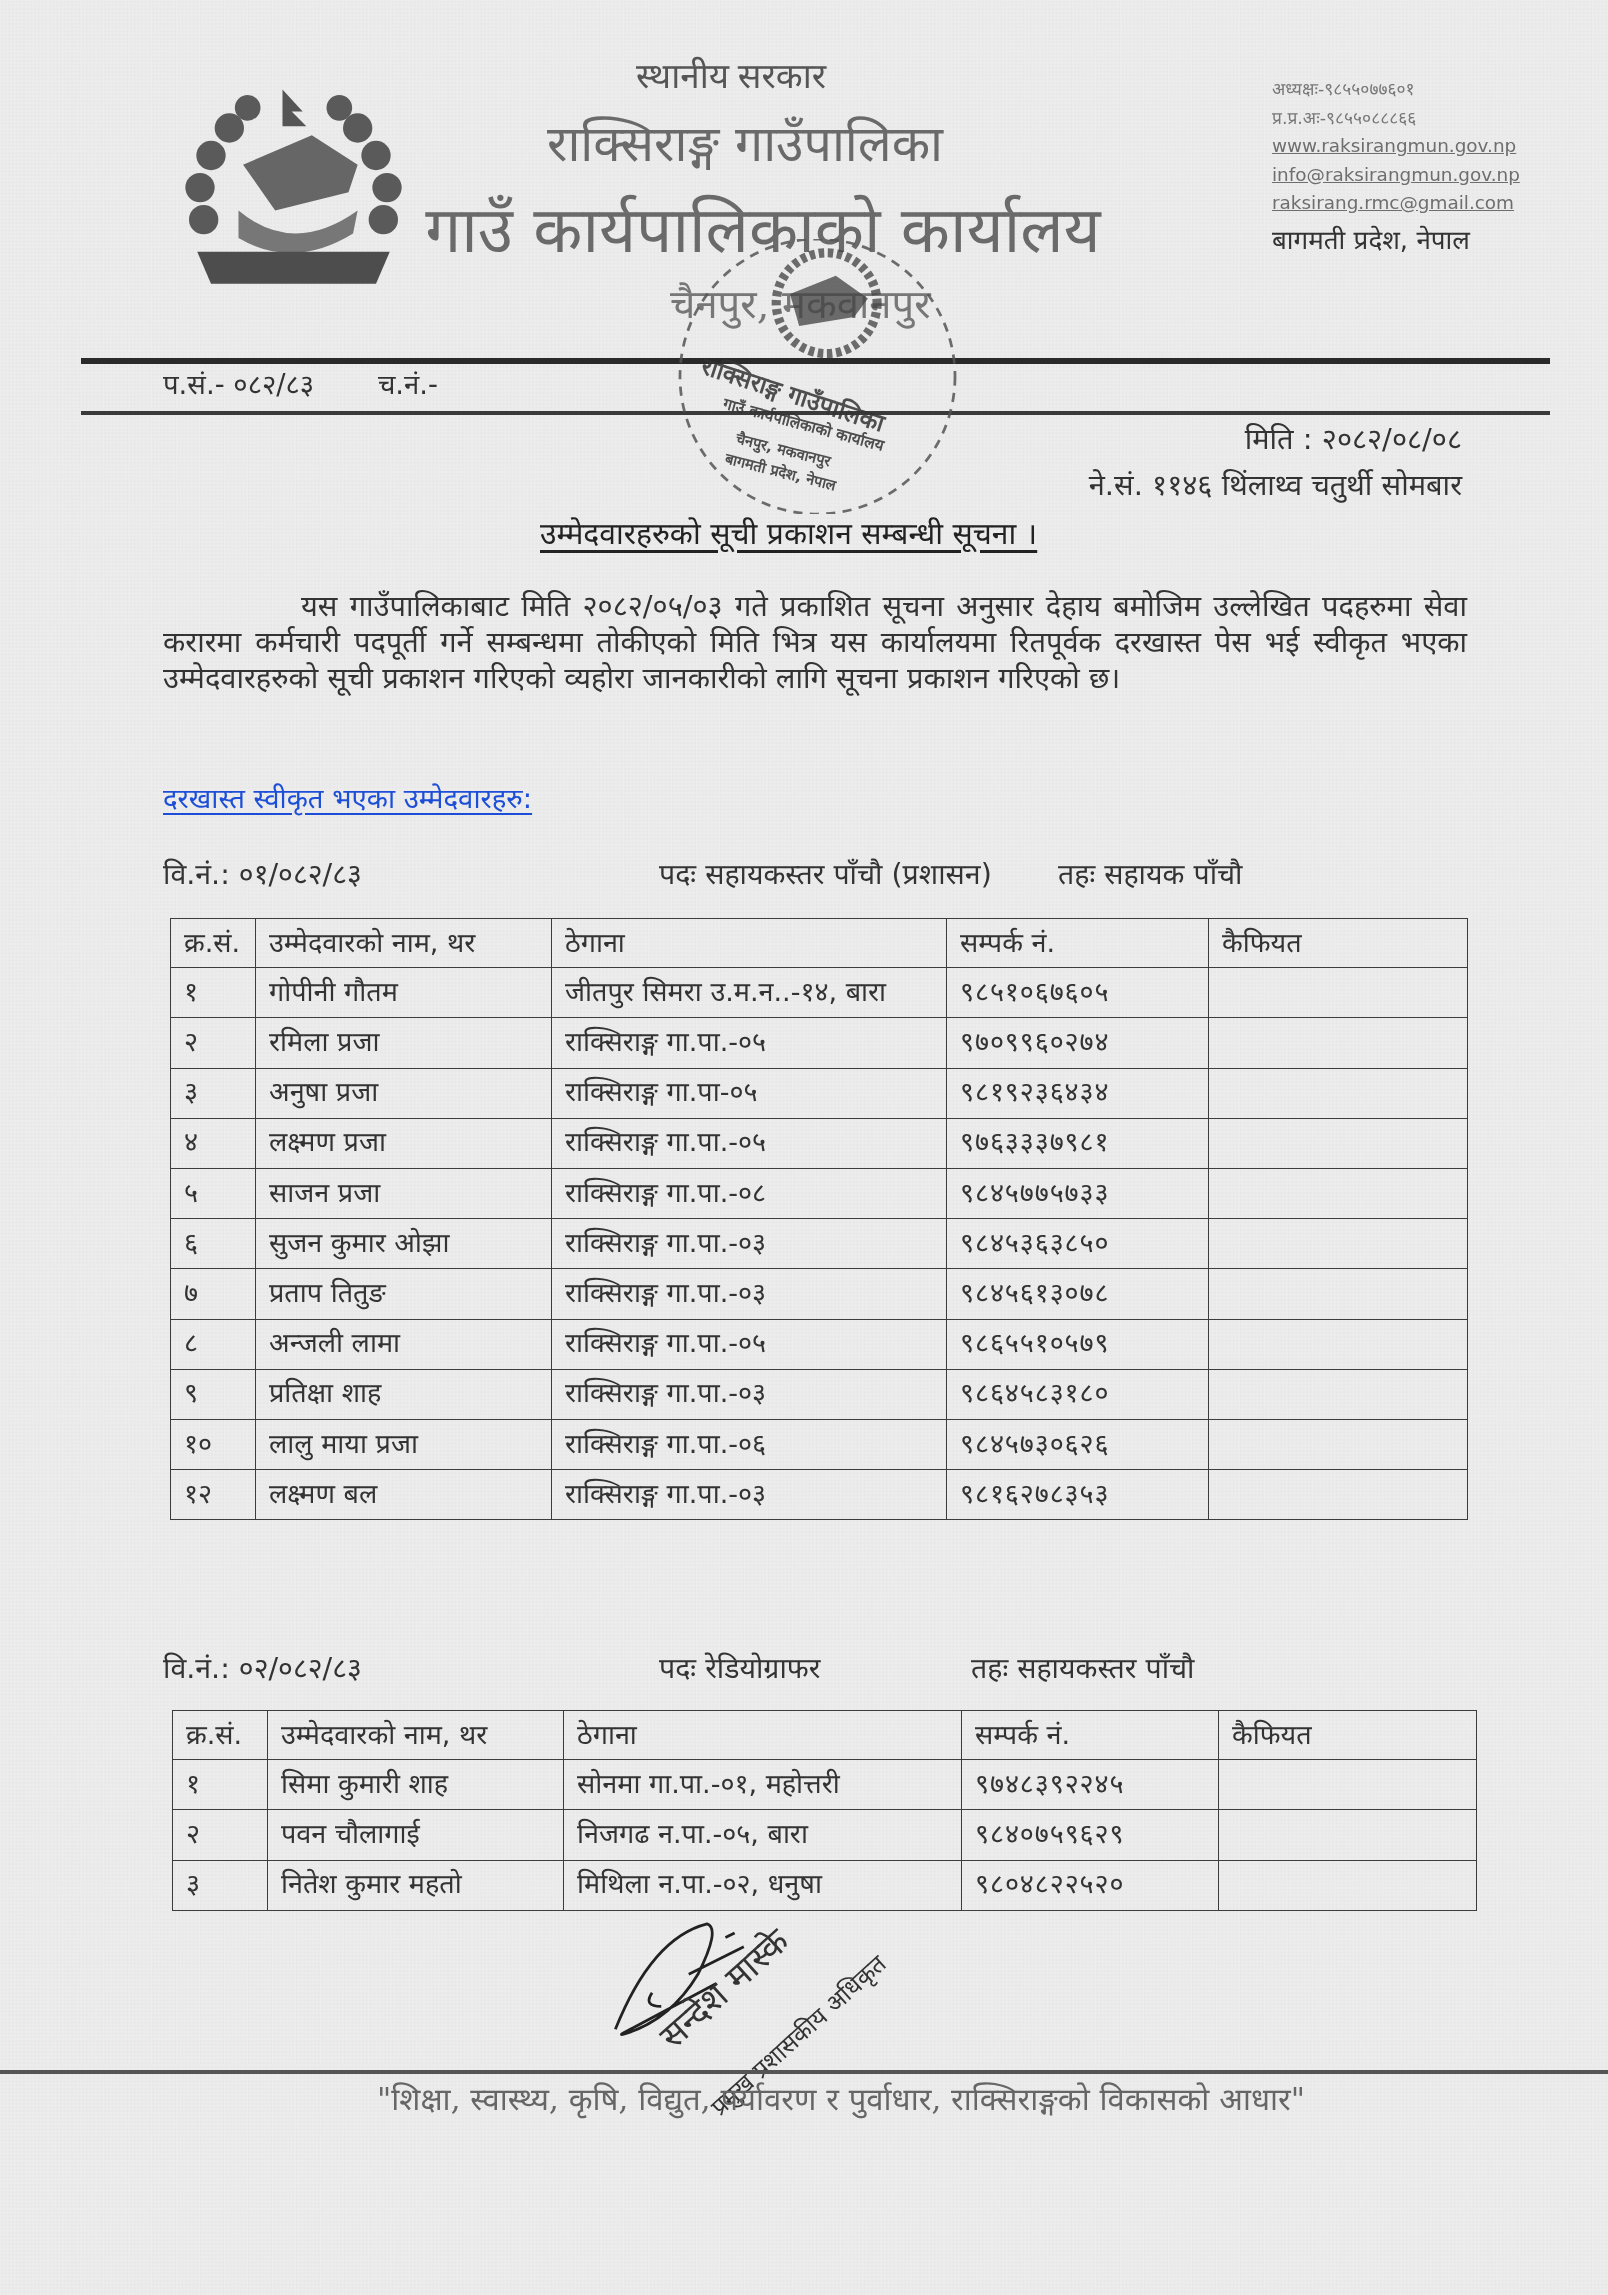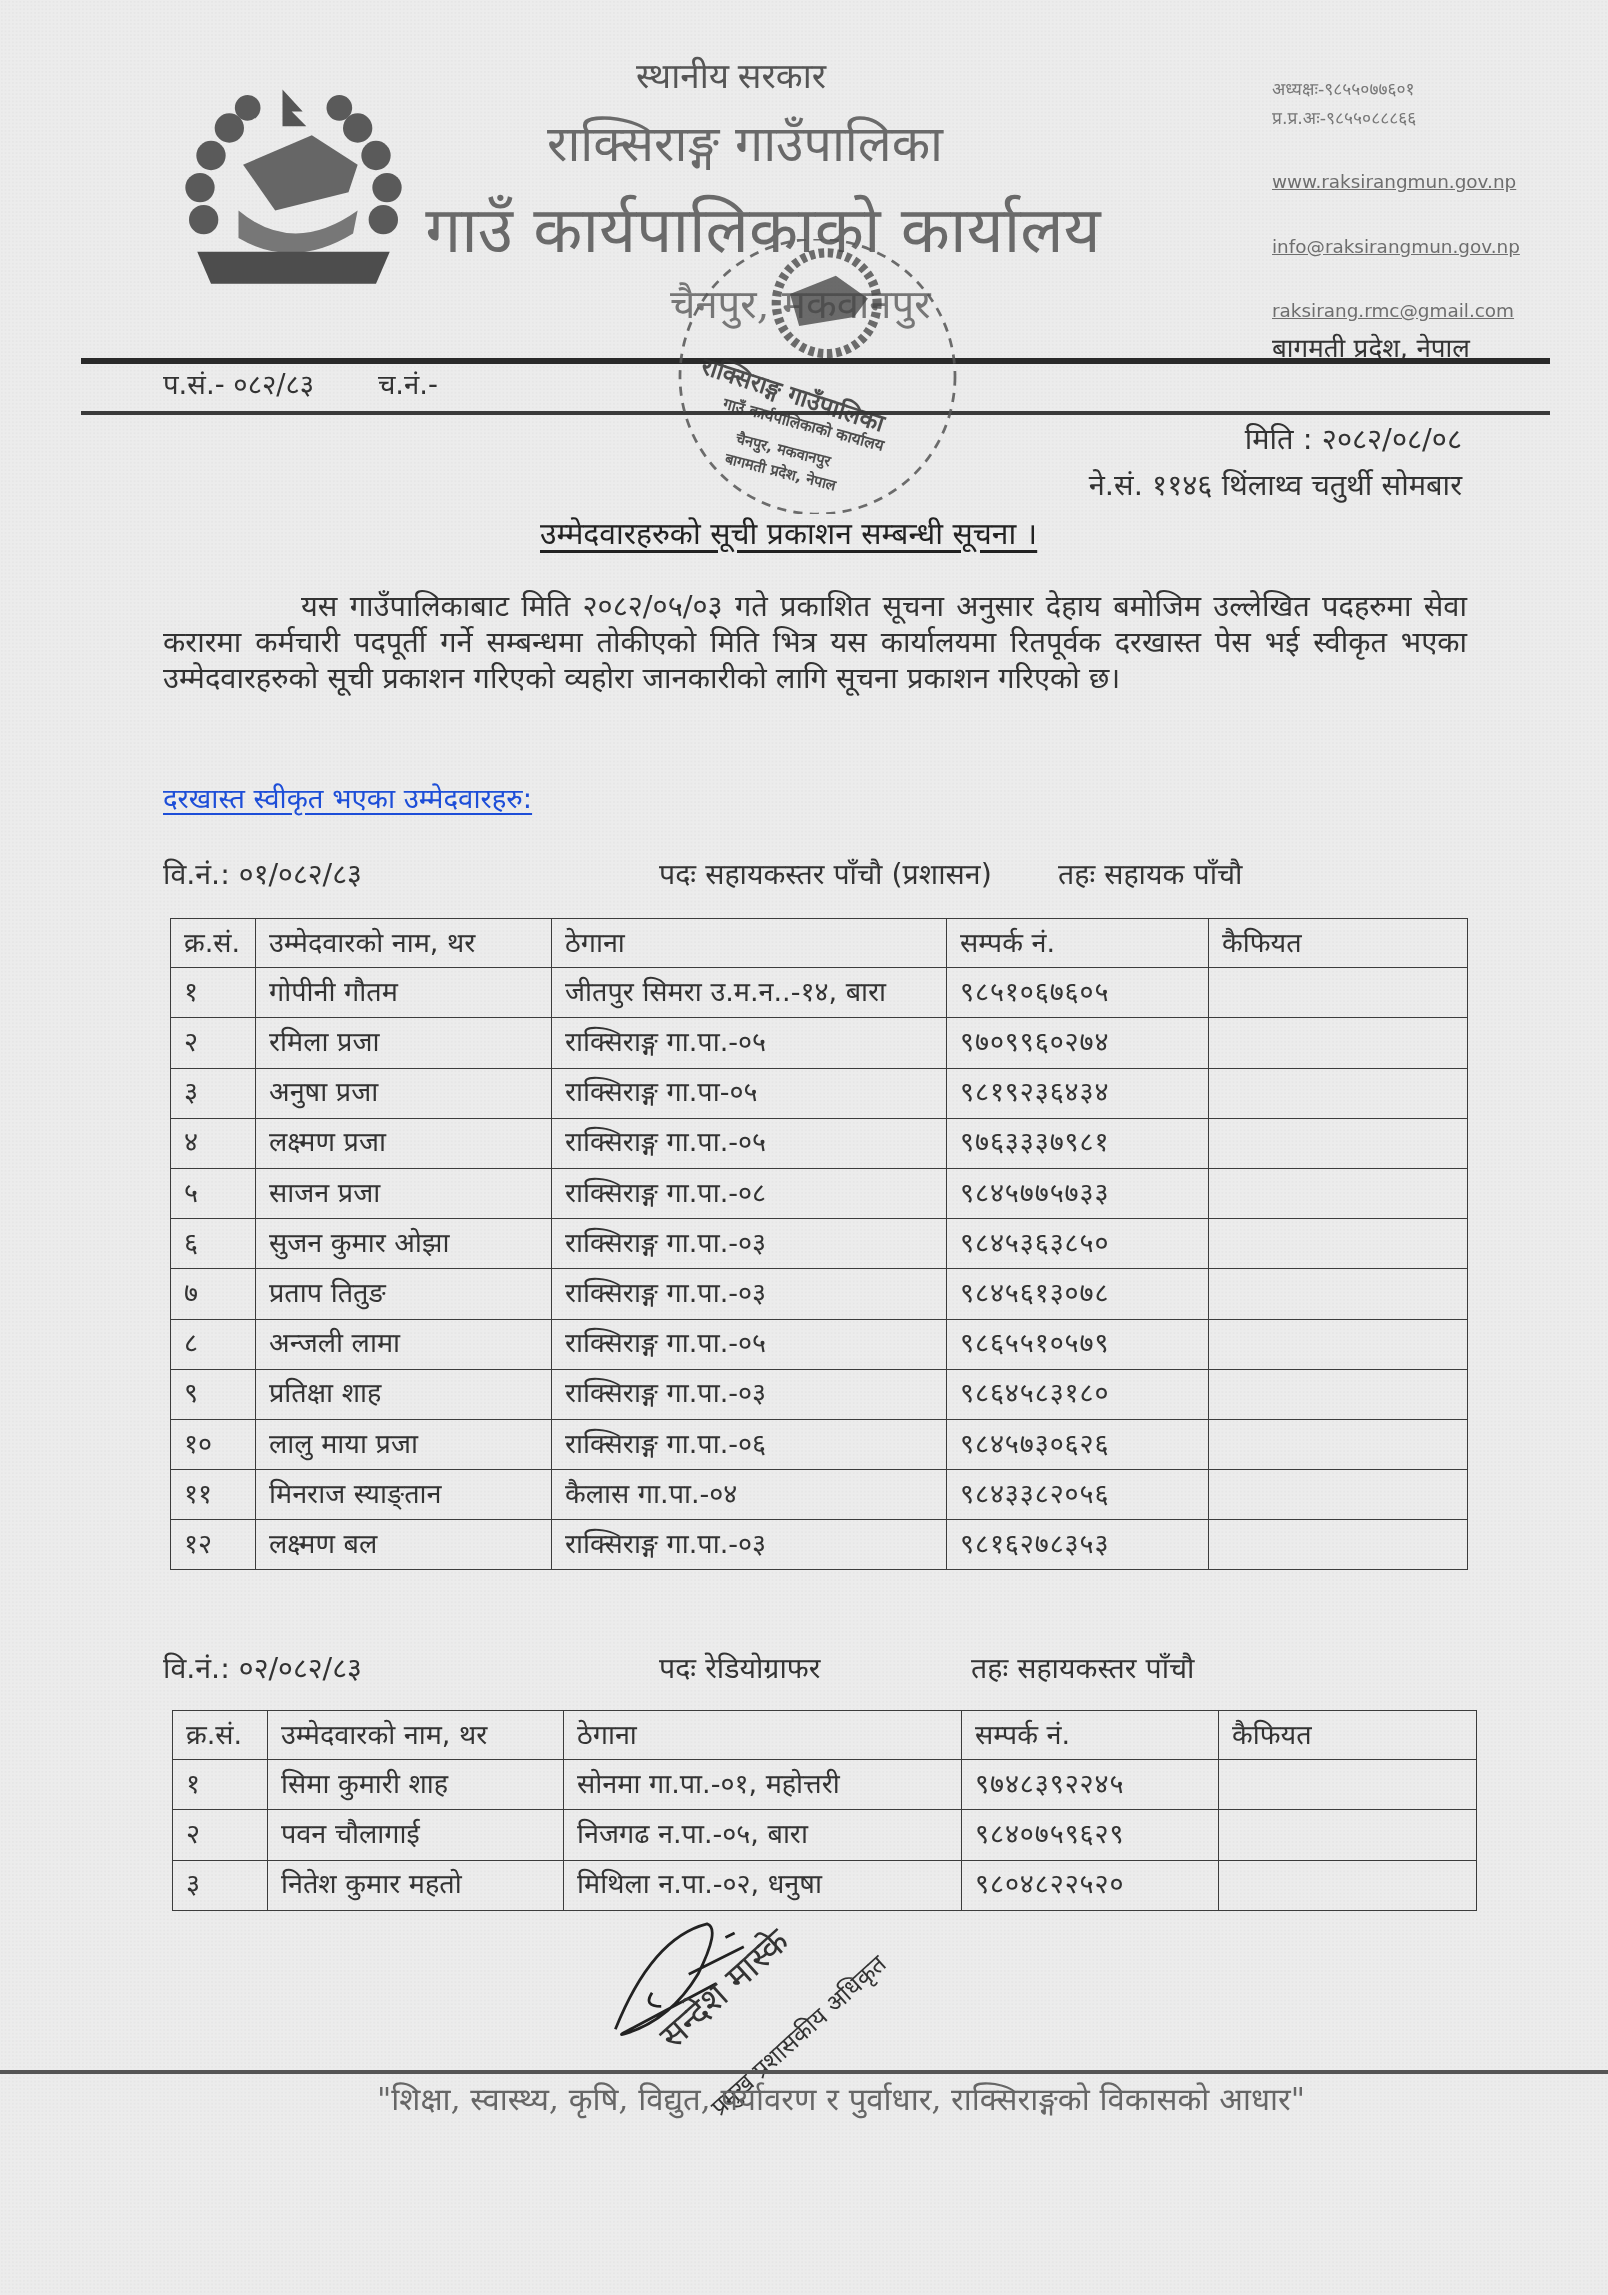--- a/index.html
+++ b/index.html
@@ -14,21 +14,21 @@
   .abs { position:absolute; }
   
   .emblem { left:174px; top:73px; width:239px; height:220px; }
   
   .h-sub { left:0; width:1609px; top:51px; text-align:center; font-size:35px; color:#555; font-family:Liberation Serif, serif; padding-right:147px; box-sizing:border-box;}
   .h-main { left:0; width:1609px; top:108px; text-align:center; font-size:50px; color:#6a6a6a; font-family:"DejaVu Serif", serif; padding-right:119px; box-sizing:border-box;}
   .h-office { left:0; width:1609px; top:184px; text-align:center; font-size:64px; color:#6a6a6a; font-family:"DejaVu Serif", serif; padding-right:83px; box-sizing:border-box;}
   .h-place { left:670px; top:275px; font-size:40px; color:#777; font-family:"DejaVu Serif", serif; }
   
   .contact { left:1272px; top:75px; font-size:17.4px; color:#777; line-height:28.5px; }
-  .contact .link { text-decoration:underline; font-size:18.4px; color:#6e6e6e;margin-top:36px; }
+  .contact .link { text-decoration:underline; font-size:18.4px; color:#6e6e6e; }
   .contact .region { font-size:26px; color:#333; margin-top:5.5px; line-height:35px;}
   
   .rule-thick { left:81px; width:1469px; height:5.5px; background:#2a2a2a; }
   .rule-thin  { left:81px; width:1469px; height:3.7px; background:#3a3a3a; }
   .ref-line { left:163px; top:365px; font-size:27.5px; color:#333; }
   .ref-line span { margin-right:55px; }
   .date-line { right:147px; top:418px; font-size:29px; color:#333; text-align:right; }
   .ns-line { right:147px; top:464px; font-size:29px; color:#333; text-align:right; }
   .notice-title { left:540px; top:512px; font-size:30px; color:#222; text-decoration:underline; text-underline-offset:5.5px; }
   .body-para { left:163px; top:588px; width:1304px; font-size:29px; line-height:36px; color:#333; text-align:justify; text-indent:138px; }
@@ -210,27 +210,20 @@
         <td></td>
       </tr>
       <tr>
         <td>१०</td>
         <td>लालु माया प्रजा</td>
         <td>राक्सिराङ्ग गा.पा.-०६</td>
         <td class="num">९८४५७३०६२६</td>
         <td></td>
       </tr>
       <tr>
-        <td>११</td>
-        <td>मिनराज स्याङ्तान</td>
-        <td>कैलास गा.पा.-०४</td>
-        <td class="num">९८४३३८२०५६</td>
-        <td></td>
-      </tr>
-      <tr>
         <td>१२</td>
         <td>लक्ष्मण बल</td>
         <td>राक्सिराङ्ग गा.पा.-०३</td>
         <td class="num">९८१६२७८३५३</td>
         <td></td>
       </tr>
     </tbody>
 </table>
 
 <div class="abs sec-row" style="top:1648px;">

